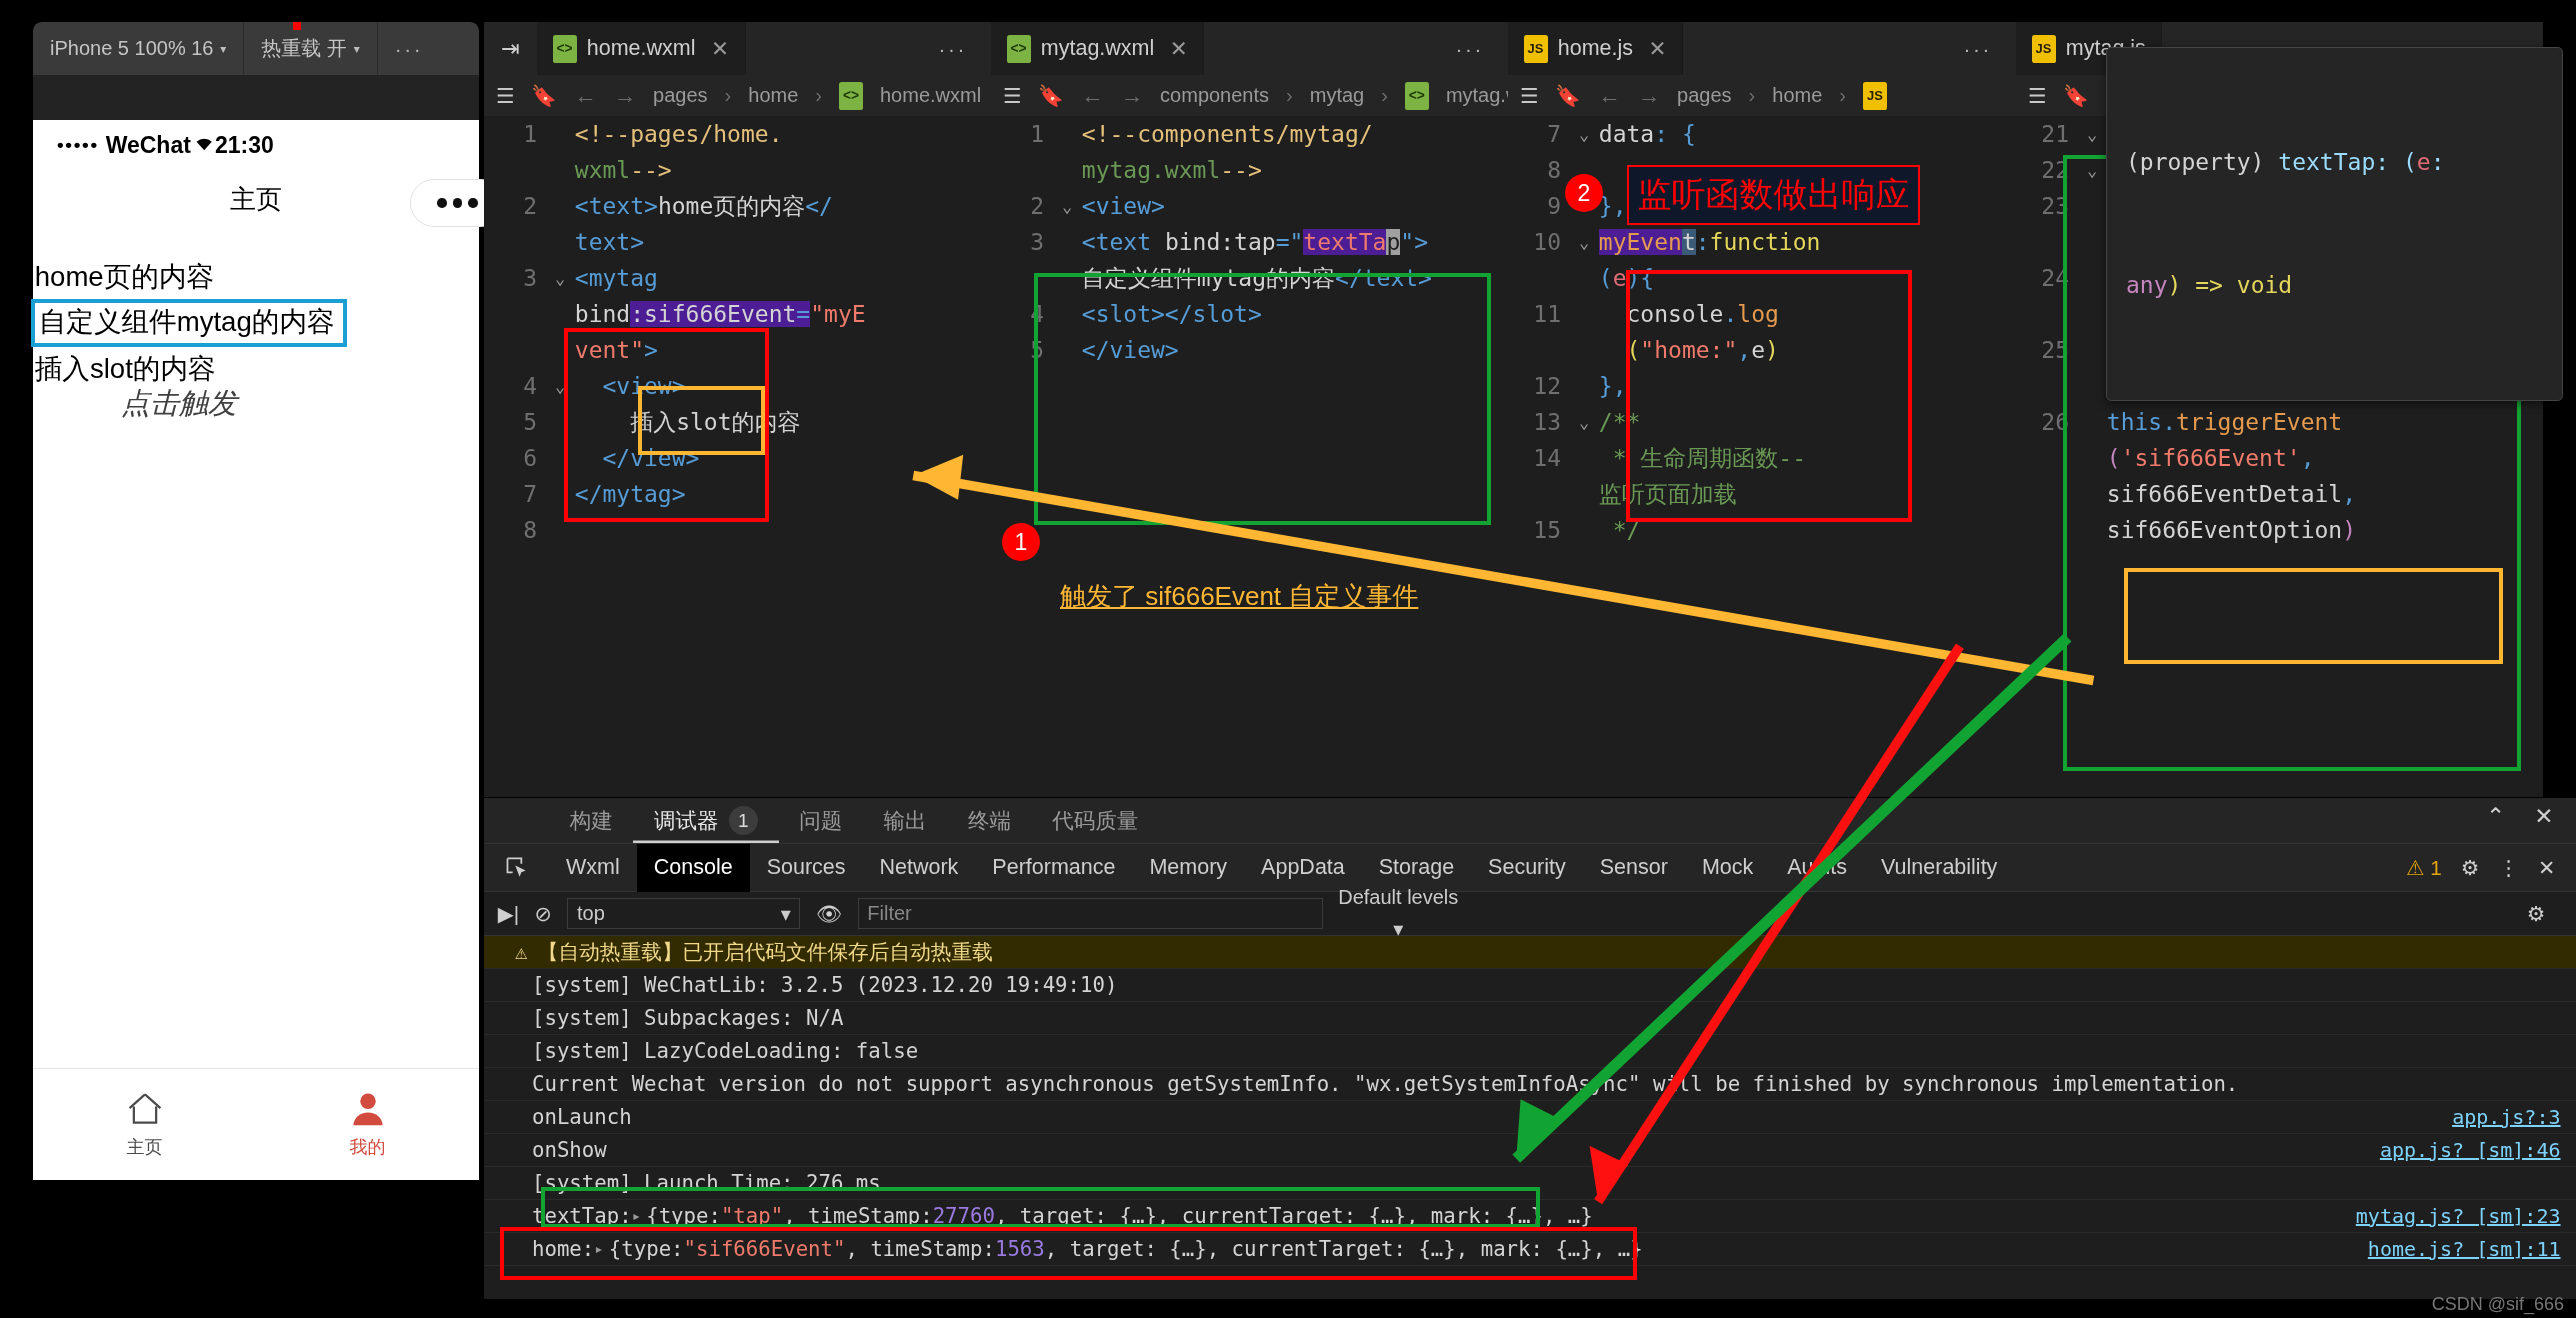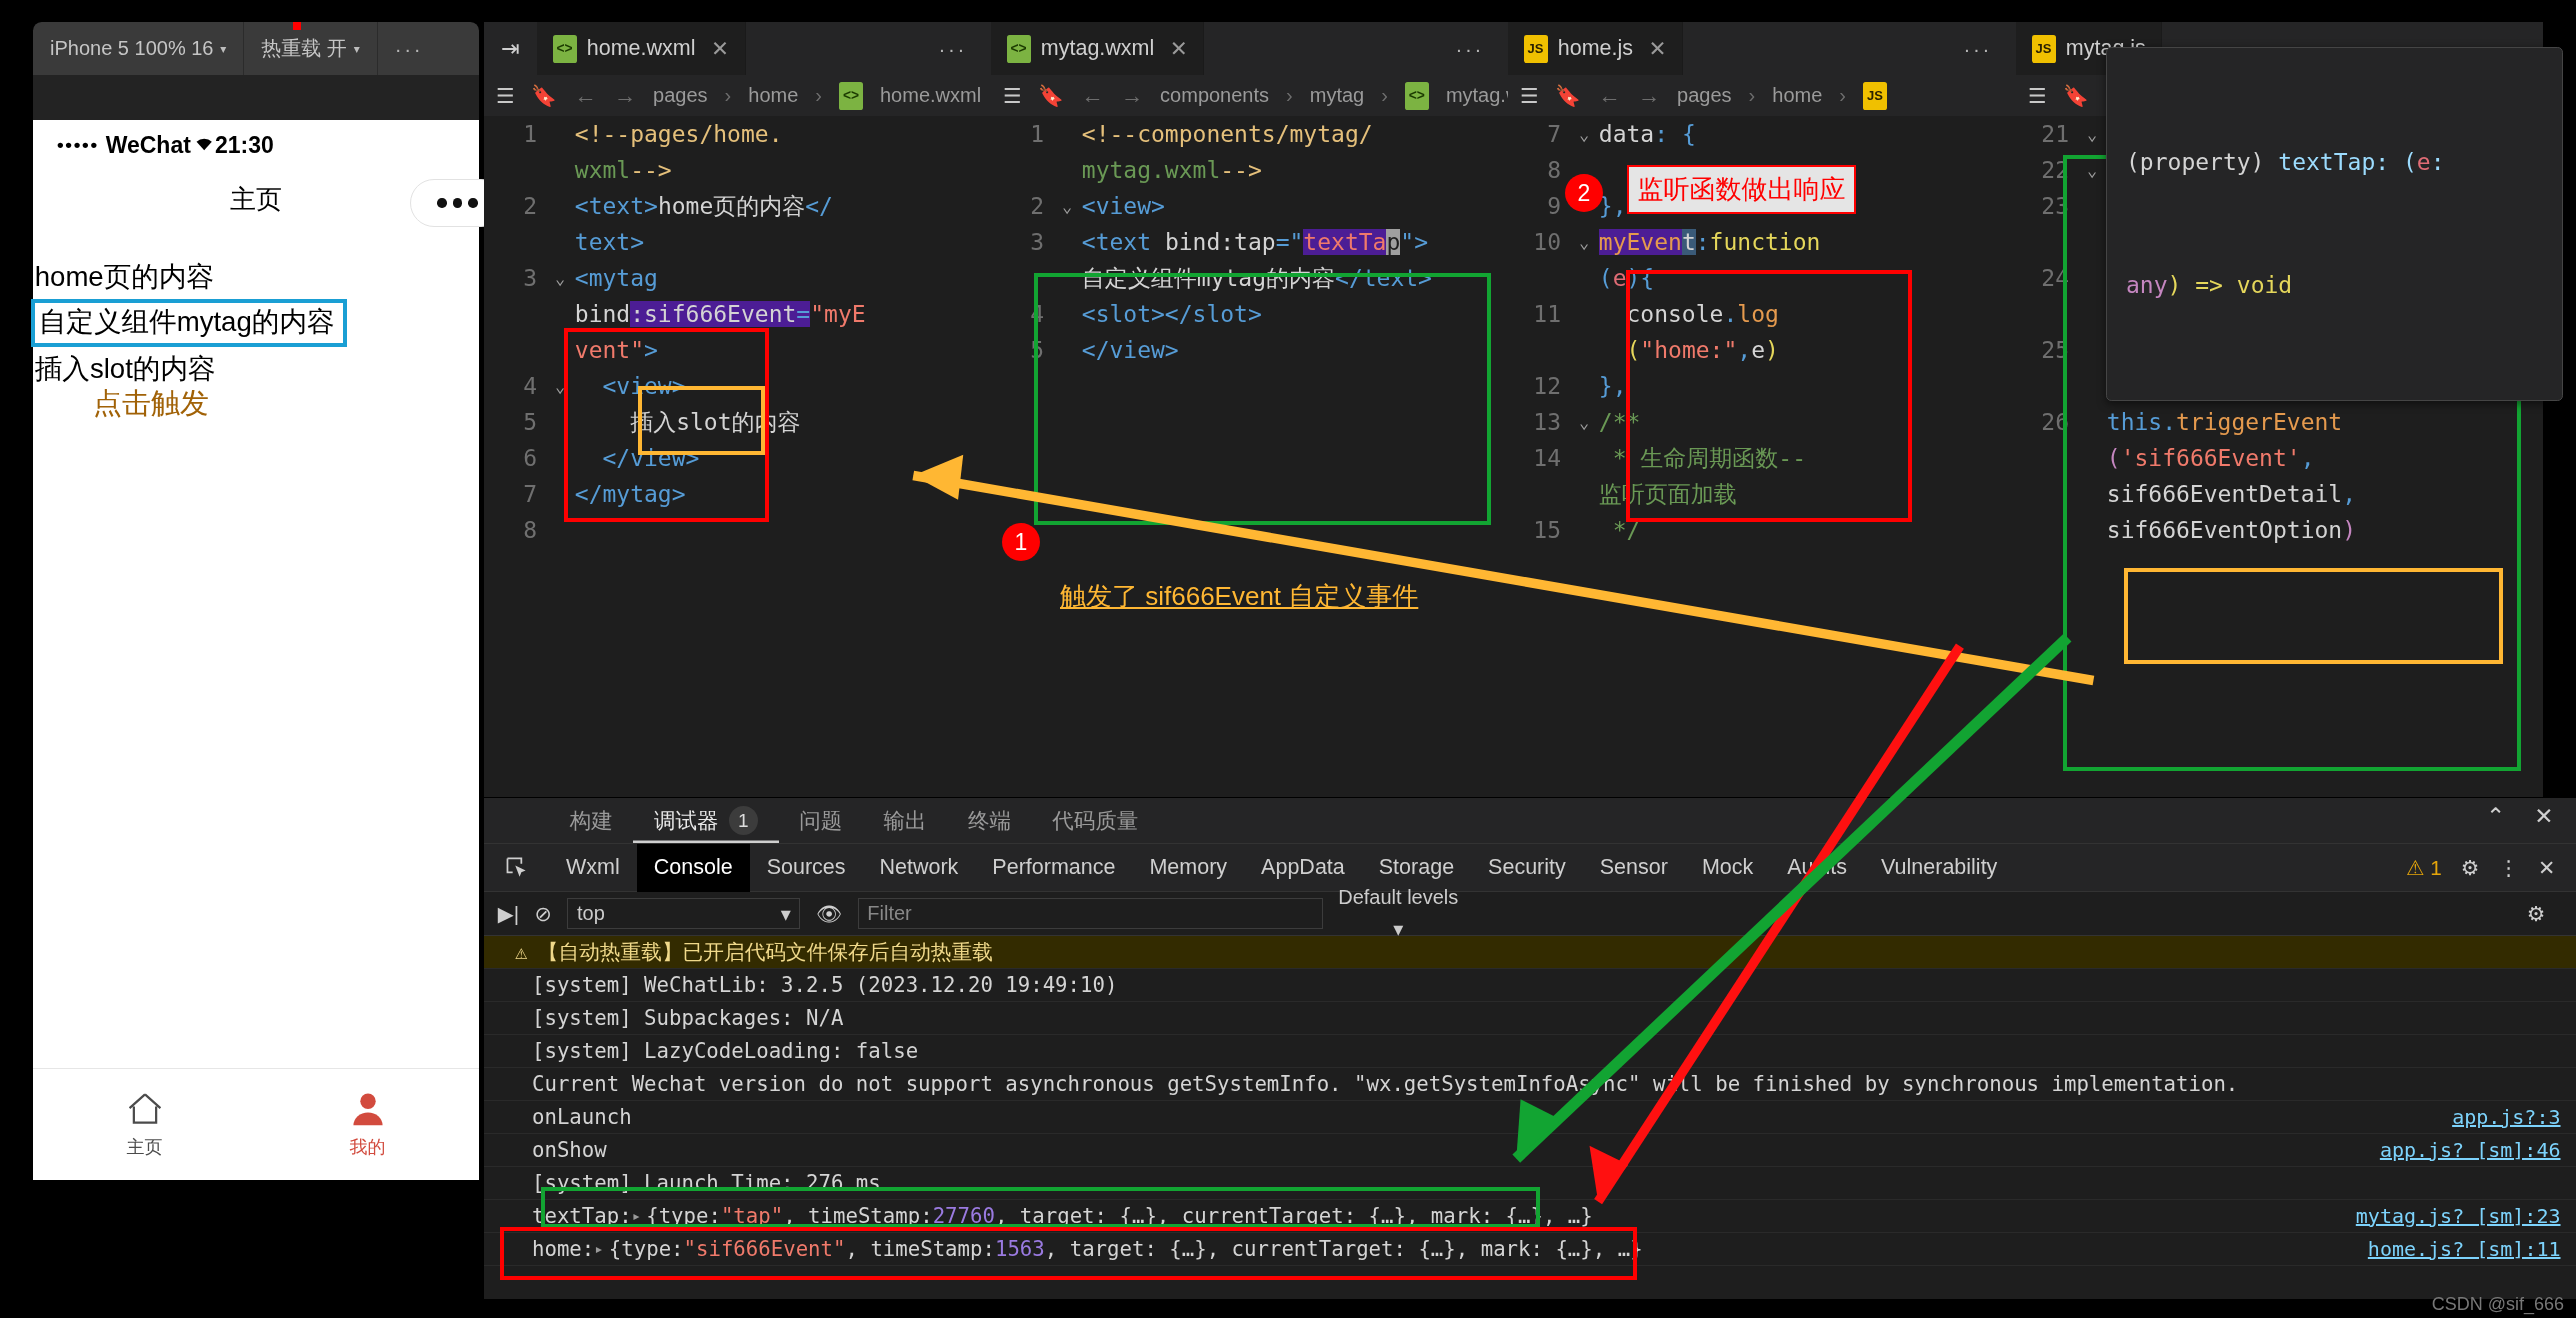--- a/index.html
+++ b/index.html
@@ -44,21 +44,21 @@
     border:1.7px solid #e2e2e2; border-radius:24px; background:#fff;
     display:flex; align-items:center; justify-content:center; gap:6px;
   }
   .sim-capsule i { width:9.5px; height:9.5px; border-radius:50%; background:#111; display:block;}
   .sim-body { padding:24px 0 0 0; }
   .sim-line { font-size:27.6px; color:#000; line-height:1.32; padding-left:1.7px; white-space:nowrap;}
   .sim-hl-box {
     display:inline-block; border:4.3px solid #1a9fd4; padding:0.9px 8.6px 2.6px 1.7px;
     margin: 3.4px 0 3.4px 0;
   }
-  .sim-btn-text { color:#a16207; font-size:29px; padding-left:60px; margin-top:-3.4px; display:block;}
+  .sim-btn-text { color:#404040; font-size:29px; padding-left:88px; margin-top:-3.4px; display:block;font-style:italic;}
   .sim-tabbar {
     position:absolute; left:0; bottom:0; width:446px; height:112px; background:#fff;
     border-top:0.9px solid #e6e6e6; display:flex;
   }
   .sim-tab { flex:1; display:flex; flex-direction:column; align-items:center; justify-content:center; gap:5.2px;}
   .sim-tab .lbl { font-size:18px; color:#4b4b4b;}
   .sim-tab.active .lbl { color:#d24b3e; }
 
   
   .editors { position:absolute; left:484px; top:22.4px; width:2059px; height:775px; }
@@ -111,22 +111,22 @@
   .box-red   { border-color:#ff0000; border-width:4.3px; }
   .box-green { border-color:#12a432; border-width:4.3px; }
   .box-amber { border-color:#ffb733; border-width:4.3px; }
 
   .badge-num {
     position:absolute; width:38px; height:38px; border-radius:50%; background:#ff0000;
     color:#fff; font-size:23px; display:flex; align-items:center; justify-content:center;
     font-family:"Liberation Sans",sans-serif; z-index:40;
   }
   .ann-red-text {
-    position:absolute; border:2.6px solid #ff0000; color:#ff0000; font-size:26px;
-    padding:5.2px 8.6px; background:#e5e5e5; white-space:nowrap; z-index:35;
+    position:absolute; border:2.6px solid #ff0000; color:#ff0000; font-size:34px;
+    padding:5.2px 8.6px; background:#0f172a; white-space:nowrap; z-index:35;
     font-family:"Liberation Sans",sans-serif;
   }
   .ann-label {
     position:absolute; color:#ffb733; font-size:26px; white-space:nowrap; z-index:36;
     font-family:"Liberation Sans",sans-serif;
     text-decoration:underline;
   }
 
   
   .tooltip {

